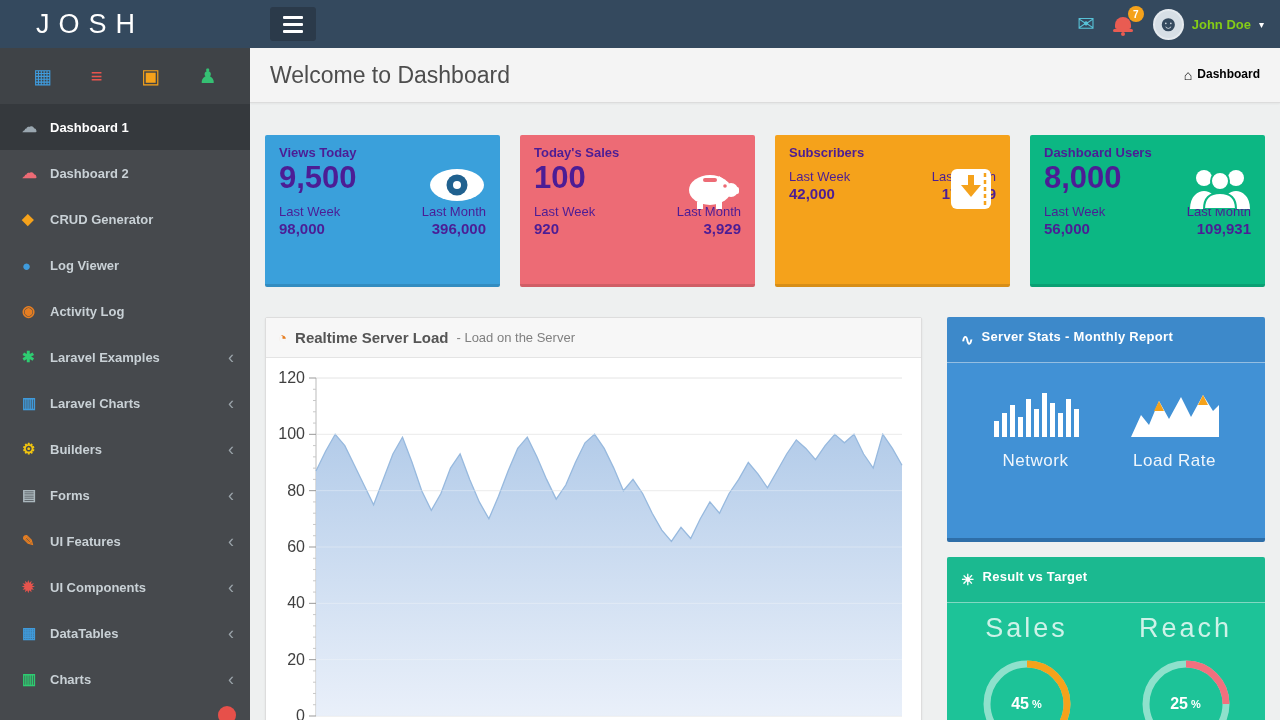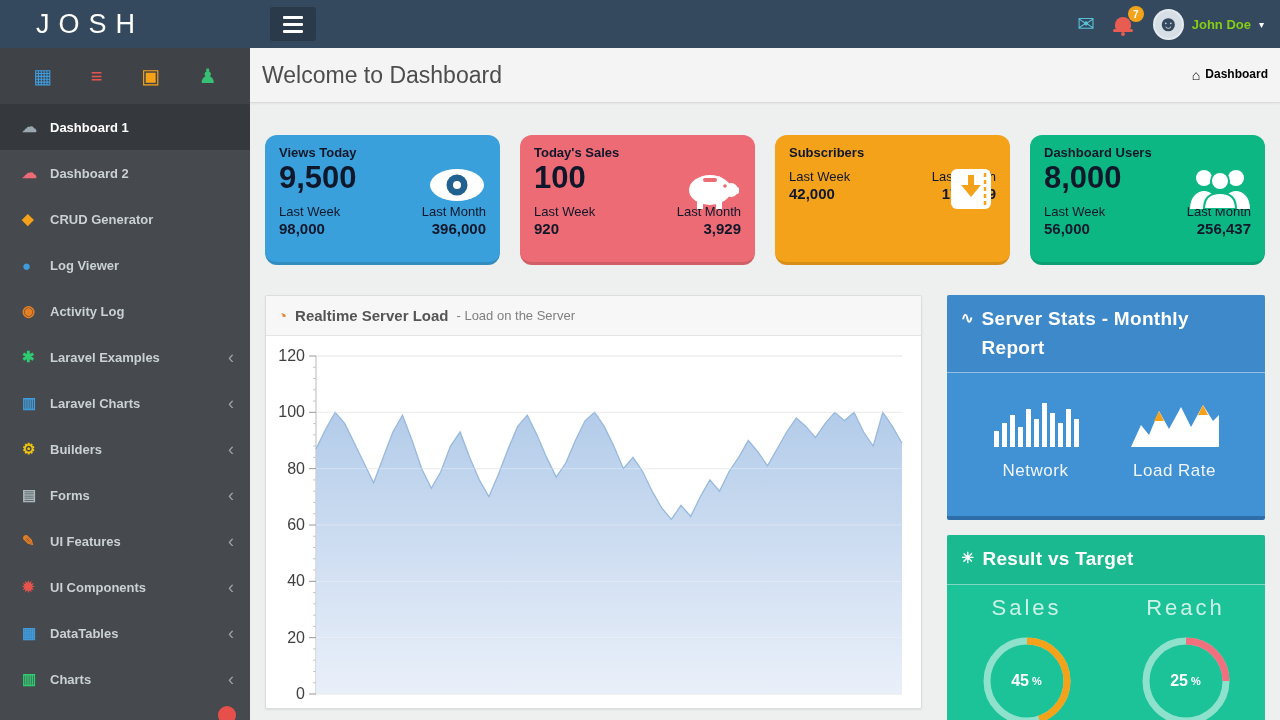--- a/index.html
+++ b/index.html
@@ -48,30 +48,30 @@
   .avatar { width:31px; height:31px; border-radius:50%; background:#d7dfe6; color:#34495e;
             display:flex; align-items:center; justify-content:center; overflow:hidden;
             border:2px solid rgba(255,255,255,.35); }
   .avatar::before { content:"☻"; font-size:22px; line-height:1; }
   .user-name { color:#84cc16; font-size:13px; font-weight:700; }
   .caret { color:#fff; font-size:10px; }
   .caret::before { content:"▾"; }
 
   
   .welcome { flex:0 0 55px; height:55px; background:#f4f4f4; border-bottom:1px solid #dcdcdc;
-             display:flex; align-items:center; padding:0 12px; box-shadow:0 1px 2px rgba(0,0,0,.05); }
+             display:flex; align-items:center; padding:0 20px; box-shadow:0 1px 2px rgba(0,0,0,.05); }
   .page-title { font-size:23px; color:#4d4d4d; font-weight:400; }
   .breadcrumb { margin-left:auto; display:flex; align-items:flex-start; gap:5px; color:#000000;
                 font-size:12px; font-weight:700; cursor:pointer; }
   .home-icon::before { content:"⌂"; font-size:14px; }
 
   
   .content { flex:1; padding:0 15px; overflow:hidden; }
   .cards { display:flex; gap:20px; margin-top:32px; }
-  .card { flex:1; height:130px; border-radius:12px; color:#0f172a; padding:10px 14px;
+  .card { flex:1; height:152px; border-radius:2px; color:#4c1d95; padding:10px 14px;
           position:relative; border-bottom:3px solid rgba(0,0,0,.12); }
   .card-title { font-size:13px; font-weight:600; }
   .card-value { font-size:31px; font-weight:700; margin-top:2px; line-height:1.05; }
   .card-icon { position:absolute; right:14px; top:32px; }
   .card-bottom { display:flex; justify-content:space-between; margin-top:9px; font-size:13px; }
   .cb-right { text-align:right; }
   .cb-value { font-size:15px; font-weight:700; margin-top:1px; }
 
   .row2 { display:flex; gap:25px; margin-top:30px; align-items:flex-start; }
   .chart-panel { flex:1; background:#fff; border:1px solid #ddd; border-radius:2px;
@@ -79,36 +79,36 @@
   .chart-panel-header { height:40px; background:#f7f7f7; border-bottom:1px solid #e4e4e4;
                         display:flex; align-items:center; gap:8px; padding:0 12px; }
   .gauge-icon { color:#e67e22; font-size:15px; }
   .gauge-icon::before { content:"◔"; }
   .cp-title { font-size:15px; font-weight:700; color:#555; }
   .cp-subtitle { font-size:13px; color:#808080; }
   #load-chart { display:block; margin:4px auto 0; }
 
   .right-col { flex:0 0 318px; width:318px; display:flex; flex-direction:column; gap:15px; }
   .panel-header { padding:10px 14px; border-bottom:1px solid rgba(255,255,255,.45);
-                  background:rgba(0,0,0,.05); color:#fff; font-size:19px; font-weight:700;
+                  background:rgba(0,0,0,.05); color:#fff; font-size:13px; font-weight:700;
                   line-height:1.5; display:flex; gap:8px; align-items:flex-start; }
   .ph-icon { font-size:15px; margin-top:2px; }
   .chart-line-icon::before { content:"∿"; }
   .sun-icon::before { content:"☀"; }
   .ph-title { max-width:210px; letter-spacing:.3px; }
 
   .stats-panel { background:#4191d5; border-bottom:4px solid #2e6ea8; border-radius:2px; height:225px; }
   .stats-body { display:flex; justify-content:space-around; padding:24px 20px 0; }
   .stat-block { display:flex; flex-direction:column; align-items:center; gap:12px; }
   .stat-label { color:#f0f6fc; font-size:17px; font-weight:500; letter-spacing:.5px; }
 
   .result-panel { background:#1dc398; border-radius:2px; height:240px; }
   .gauges { display:flex; justify-content:space-around; padding-top:0; }
   .gauge { display:flex; flex-direction:column; align-items:center; }
-  .gauge-heading { color:rgba(255,255,255,.78); font-size:22px; letter-spacing:3px;
+  .gauge-heading { color:rgba(255,255,255,.78); font-size:27px; letter-spacing:3px;
                    font-weight:400; margin:10px 0 12px; }
   .donut { position:relative; width:96px; height:96px; }
   .donut-label { position:absolute; inset:0; display:flex; align-items:center;
                  justify-content:center; gap:3px; color:#fff; font-weight:700; font-size:16px; }
   .donut-unit { font-size:11px; font-weight:700; }
 </style>
 </head>
 <body>
 
 <div class="app">
@@ -292,21 +292,21 @@
      <circle cx="31" cy="14" r="9" fill="#fff" stroke="#0cb783" stroke-width="2"></circle>
      <path d="M15 42 C15 28 24 26 31 26 C38 26 47 28 47 42 Z" fill="#fff" stroke="#0cb783" stroke-width="2"></path>
               </svg></div>
             <div class="card-bottom">
               <div class="cb-left">
                 <div>Last Week</div>
                 <div class="cb-value">56,000</div>
               </div>
               <div class="cb-right">
                 <div>Last Month</div>
-                <div class="cb-value">256,437</div>
+                <div class="cb-value">109,931</div>
               </div>
             </div>
           </div>
         </div>
 
       <div class="row2">
 
         <section class="chart-panel">
           <div class="chart-panel-header">
             <span class="gauge-icon"></span>

